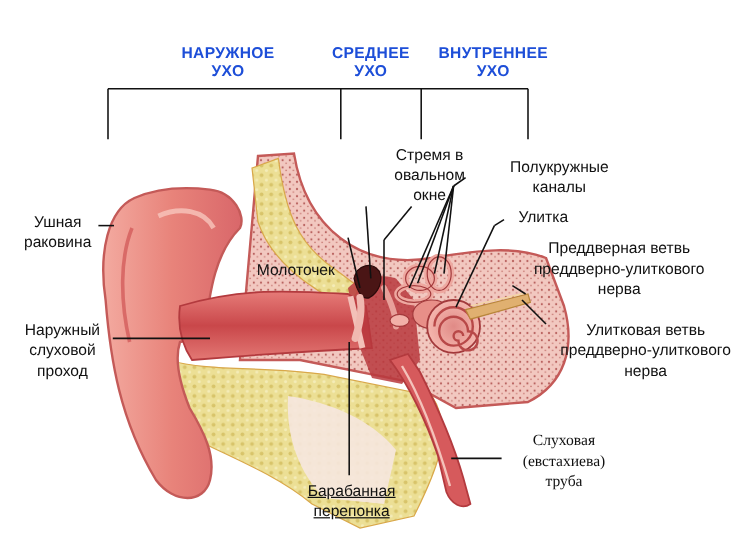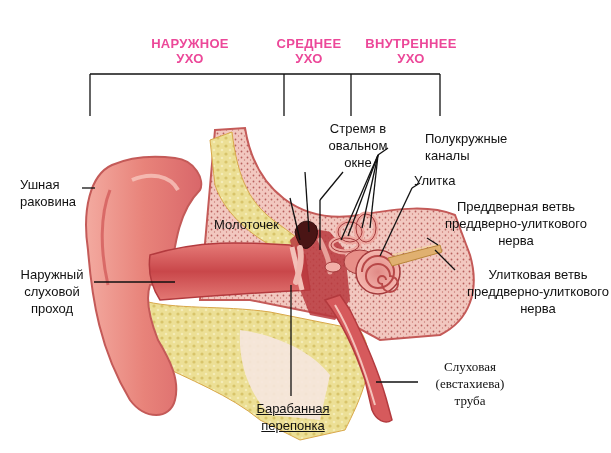--- a/index.html
+++ b/index.html
@@ -1,21 +1,21 @@
 <!DOCTYPE html>
 <html><head>
 <meta charset="utf-8">
 <style>
   html, body { margin: 0; padding: 0; background: #ffffff; }
   body { width: 611px; height: 453px; overflow: hidden; position: relative; font-family: "Liberation Sans", sans-serif; }
   #stage { position: absolute; left: 0; top: 0; width: 611px; height: 453px; }
   svg#art { position: absolute; left: 0; top: 0; }
-  .sec { position: absolute; font-weight: bold; font-size: 13px; line-height: 15px; text-align: center; color: #ec4899; letter-spacing: 0.3px; }
+  .sec { position: absolute; font-weight: bold; font-size: 13px; line-height: 15px; text-align: center; color: #1d4ed8; letter-spacing: 0.3px; }
   .lbl { position: absolute; font-size: 13px; line-height: 17px; color: #111; text-align: center; white-space: nowrap; }
-  .lbl.left { text-align: left; }
+  .lbl.left { text-align: center; }
 </style>
 </head>
 <body>
 
 <div id="stage">
 
   <svg id="art" width="611" height="453" viewBox="0 0 611 453">
     <defs>
       <pattern id="dots" width="6" height="6" patternUnits="userSpaceOnUse">
         <rect width="6" height="6" fill="#f2c8c0"></rect>
@@ -133,21 +133,21 @@
 слуховой
 проход</div>
   <div class="lbl left" style="left:20px; top:176px; white-space:pre-line;">Ушная
 раковина</div>
   <div class="lbl" style="left:322px; top:120px; width:72px; white-space:pre-line;">Стремя в
 овальном
 окне</div>
   <div class="lbl" style="left:214px; top:173px;margin-top:43px;">Молоточек</div>
   <div class="lbl left" style="left:425px; top:130px; white-space:pre-line;">Полукружные
 каналы</div>
-  <div class="lbl left" style="left:414px; top:172px;">Улитка</div>
+  <div class="lbl left" style="left:432px; top:172px;">Улитка</div>
   <div class="lbl" style="left:430px; top:198px; width:172px; white-space:pre-line;">Преддверная ветвь
 преддверно-улиткового
 нерва</div>
   <div class="lbl" style="left:452px; top:266px; width:172px; white-space:pre-line;">Улитковая ветвь
 преддверно-улиткового
 нерва</div>
   <div class="lbl" style="left:420px; top:358px; width:100px; white-space:pre-line;font-family:Liberation Serif, serif;">Слуховая
 (евстахиева)
 труба</div>
   <div class="lbl" style="left:248px; top:400px; width:90px; white-space:pre-line;text-decoration:underline;">Барабанная

